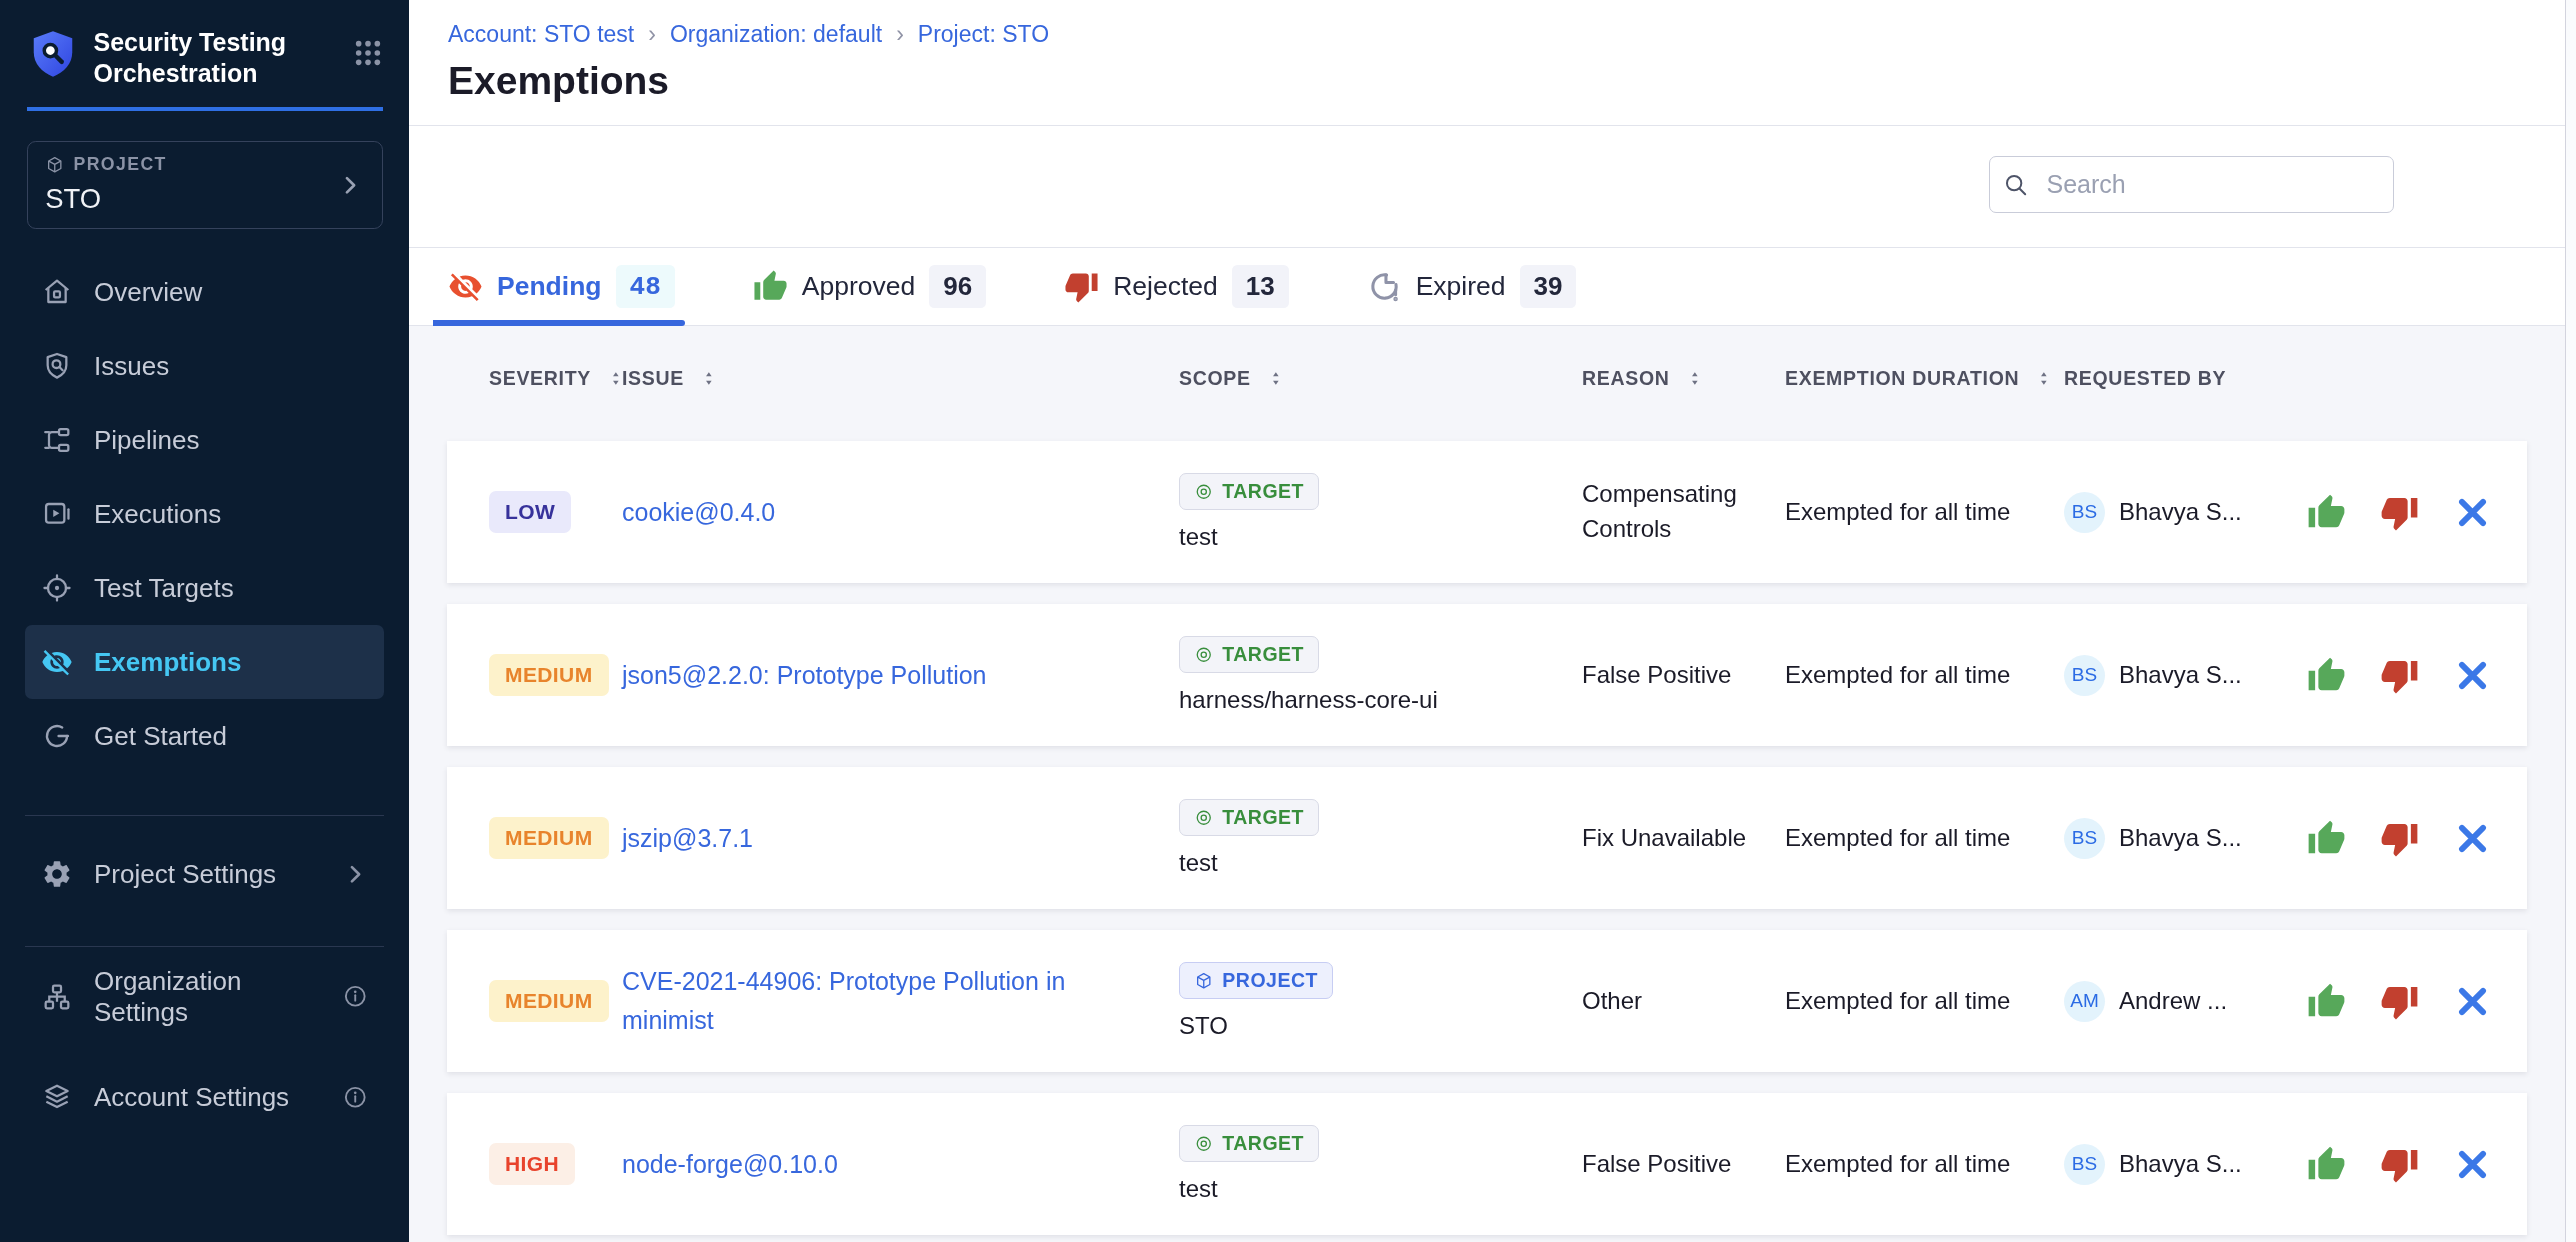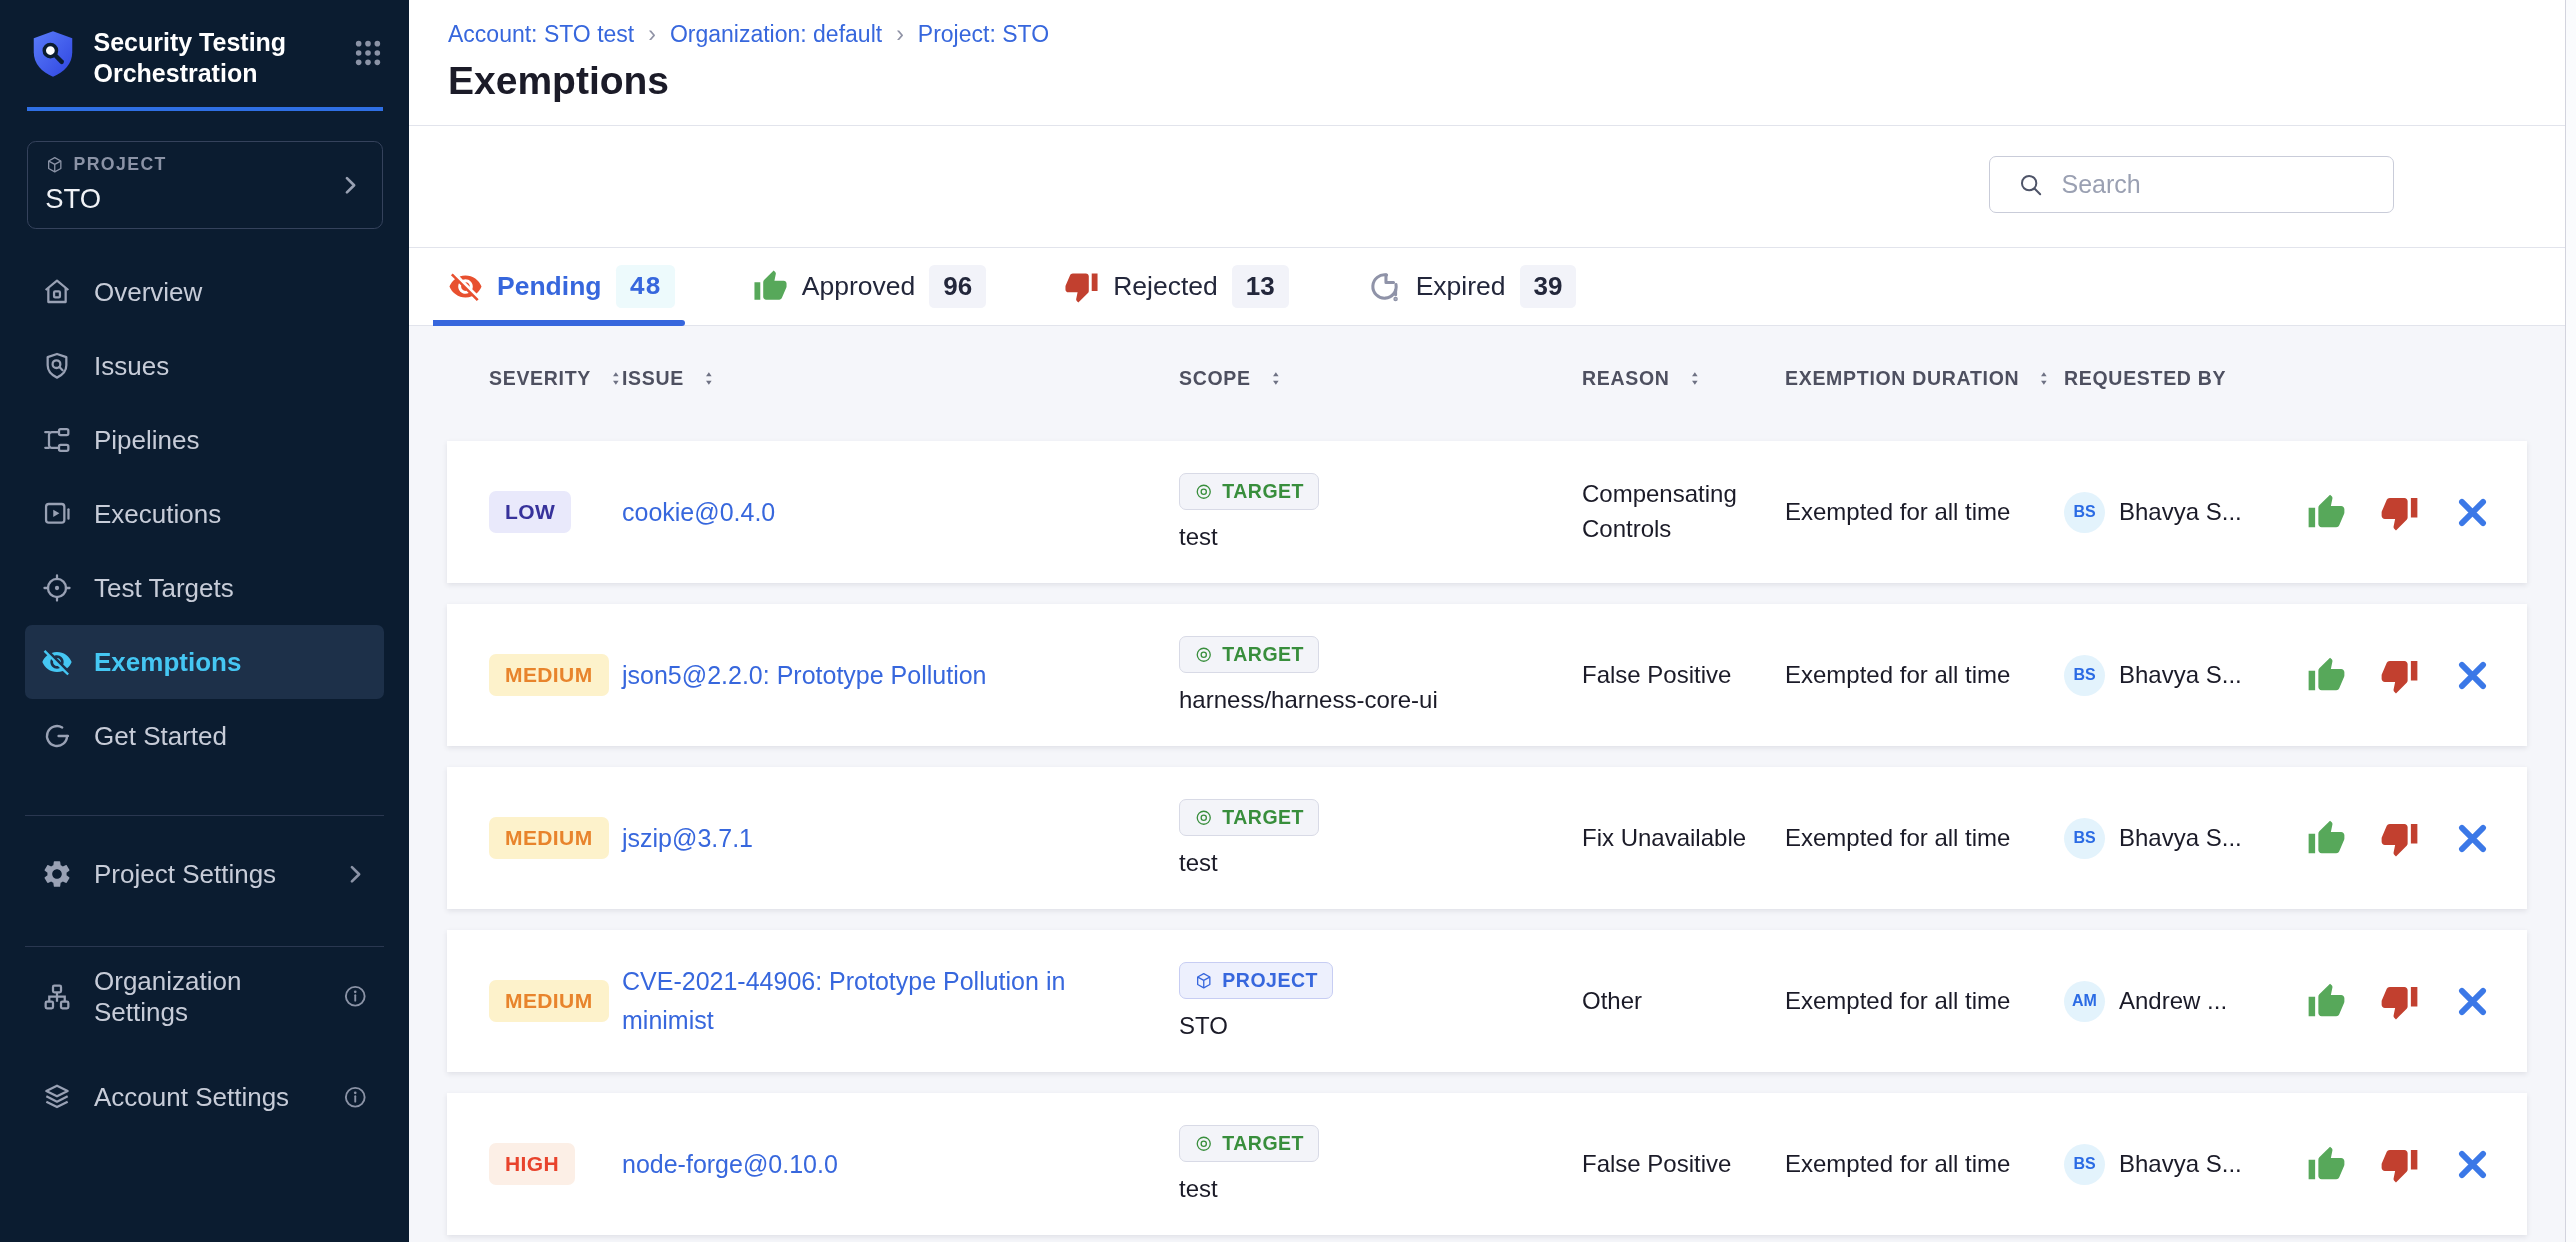--- a/index.html
+++ b/index.html
@@ -36,21 +36,21 @@
   .trail-ic{margin-left:auto;width:26.5px;height:26.5px;color:#8b93a6;flex:0 0 auto;}
 
   
   .main{flex:1;display:flex;flex-direction:column;background:#ffffff;min-width:0;}
   .page-header{height:126px;box-sizing:border-box;padding:21px 0 0 39px;border-bottom:0.9px solid #e2e4ec;}
   .crumbs{display:flex;align-items:center;font-size:23px;color:#3767dd;}
   .crumb{cursor:pointer;}
   .crumb-sep{color:#9093a6;margin:0 14px;}
   .page-title{font-size:39px;font-weight:bold;color:#1b1b28;margin-top:10.6px;}
   .toolbar{height:122px;box-sizing:border-box;border-bottom:0.9px solid #e2e4ec;display:flex;}
-  .searchbox{margin:30px 182px 0 auto;width:405px;height:57px;box-sizing:border-box;border:1.8px solid #c9ccd9;border-radius:7px;display:flex;align-items:center;padding:0 27px;background:#fff;}
+  .searchbox{margin:30px 182px 0 auto;width:405px;height:57px;box-sizing:border-box;border:1.8px solid #c9ccd9;border-radius:7px;display:flex;align-items:center;padding:0 12px;background:#fff;}
   .search-ic{width:26.5px;height:26.5px;color:#4e5468;flex:0 0 auto;}
   .searchbox input{border:none;outline:none;flex:1;min-width:0;font-size:25px;color:#1b1b28;margin-left:16px;background:transparent;font-family:inherit;}
   .searchbox input::placeholder{color:#9aa0b2;}
 
   .tabs{height:78px;box-sizing:border-box;border-bottom:0.9px solid #e2e4ec;display:flex;align-items:center;padding-left:39px;gap:78px;}
   .tab{display:flex;align-items:center;gap:14px;position:relative;cursor:pointer;font-size:26.5px;color:#23273b;height:100%;}
   .tab-ic{width:35px;height:35px;flex:0 0 auto;}
   .tab-count{font-size:26px;font-weight:bold;background:#f2f3f9;color:#23273b;padding:6.2px 14px;border-radius:5.3px;}
   .tab.active{color:#3767dd;font-weight:bold;}
   .tab.active .tab-count{background:#edfafc;color:#3767dd;font-family:Liberation Mono, monospace;}
@@ -70,21 +70,21 @@
   .issue-link{font-size:25px;color:#3767dd;text-decoration:none;line-height:1.55;display:block;padding-right:44px;cursor:pointer;}
   .cell-scope{display:flex;flex-direction:column;gap:12.4px;}
   .scope-pill{display:inline-flex;align-items:center;gap:8.8px;padding:6.2px 14px;border-radius:7px;border:1.8px solid;font-size:19.5px;font-weight:bold;letter-spacing:0.5px;width:fit-content;}
   .scope-target{border-color:#d8dae6;background:#f3f4f9;color:#388e3c;}
   .scope-project{border-color:#c7cdf3;background:#edf0fd;color:#3767dd;}
   .pill-ic{width:19.5px;height:19.5px;flex:0 0 auto;}
   .scope-name{font-size:24px;color:#1b1b28;}
   .cell-reason,.cell-duration{font-size:24px;color:#1b1b28;line-height:1.45;padding-right:26.5px;}
   .cell-duration{white-space:nowrap;}
   .cell-requested{display:flex;align-items:center;gap:14px;}
-  .avatar{width:41px;height:41px;border-radius:50%;background:#e3f3fc;color:#2b6be4;font-size:16px;font-weight:bold;display:flex;align-items:center;justify-content:center;flex:0 0 auto;}
+  .avatar{width:41px;height:41px;border-radius:50%;background:#e3f3fc;color:#2b6be4;font-size:19px;font-weight:normal;display:flex;align-items:center;justify-content:center;flex:0 0 auto;}
   .req-name{font-size:24px;white-space:nowrap;overflow:hidden;}
   .cell-actions{display:flex;align-items:center;gap:34px;padding-left:3.5px;}
   .act{width:39px;height:39px;cursor:pointer;flex:0 0 auto;}
   .act-approve{color:#57a85a;}
   .act-reject{color:#c2402f;}
   .act-cancel{color:#3b78e7;}
 
   .scroll-strip{position:absolute;right:0;top:0;width:9.7px;height:100%;background:#fafbfd;border-left:0.9px solid #d3d4de;}
 </style>
 </head>

